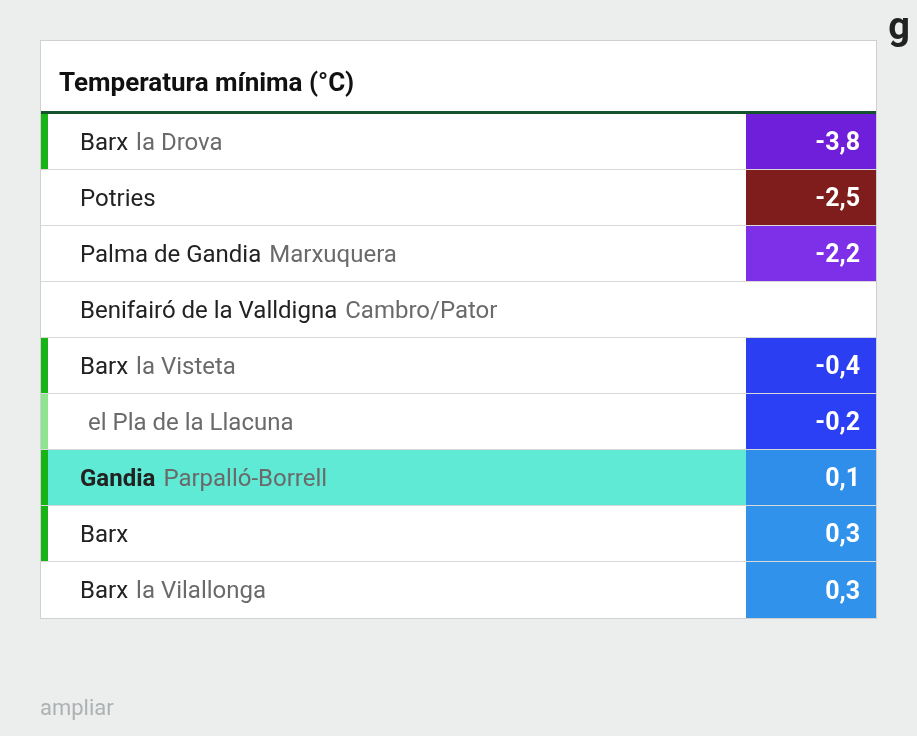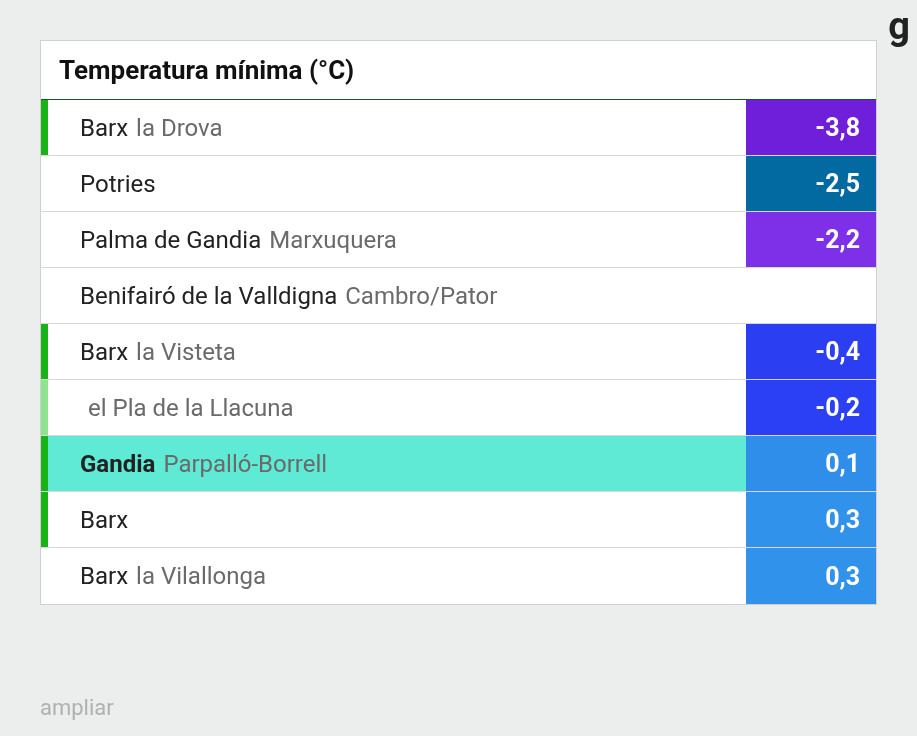--- a/index.html
+++ b/index.html
@@ -9,22 +9,22 @@
     font-family: "Segoe UI", Roboto, "Helvetica Neue", Arial, sans-serif;
     padding: 40px 40px 0 40px;
     position: relative;
   }
   .panel {
     background: #ffffff;
     border: 1px solid #d0d0d0;
     width: 837px;
   }
   .title-cell {
-    padding: 14px 18px 14px 18px;
-    border-bottom: 1px solid #14532d;
+    padding: 26px 18px 14px 18px;
+    border-bottom: 3px solid #14532d;
     font-weight: 700;
     font-size: 26px;
     color: #111;
   }
   .row {
     display: flex;
     align-items: stretch;
     border-bottom: 1px solid #d8d8d8;
     height: 56px;
     position: relative;
@@ -98,21 +98,21 @@
           <span class="main-label">Barx</span>
           <span class="sub-label">la Drova</span>
         </div>
         <div class="value-chip" style="background: rgb(111, 31, 217);">-3,8</div>
       </div>
       <div class="row">
         <div class="accent" style="background: transparent;"></div>
         <div class="label-area">
           <span class="main-label">Potries</span>
         </div>
-        <div class="value-chip" style="background: #0369a1;">-2,5</div>
+        <div class="value-chip" style="background: #7f1d1d;">-2,5</div>
       </div>
       <div class="row">
         <div class="accent" style="background: transparent;"></div>
         <div class="label-area">
           <span class="main-label">Palma de Gandia</span>
           <span class="sub-label">Marxuquera</span>
         </div>
         <div class="value-chip" style="background: rgb(126, 48, 232);">-2,2</div>
       </div>
       <div class="row">

